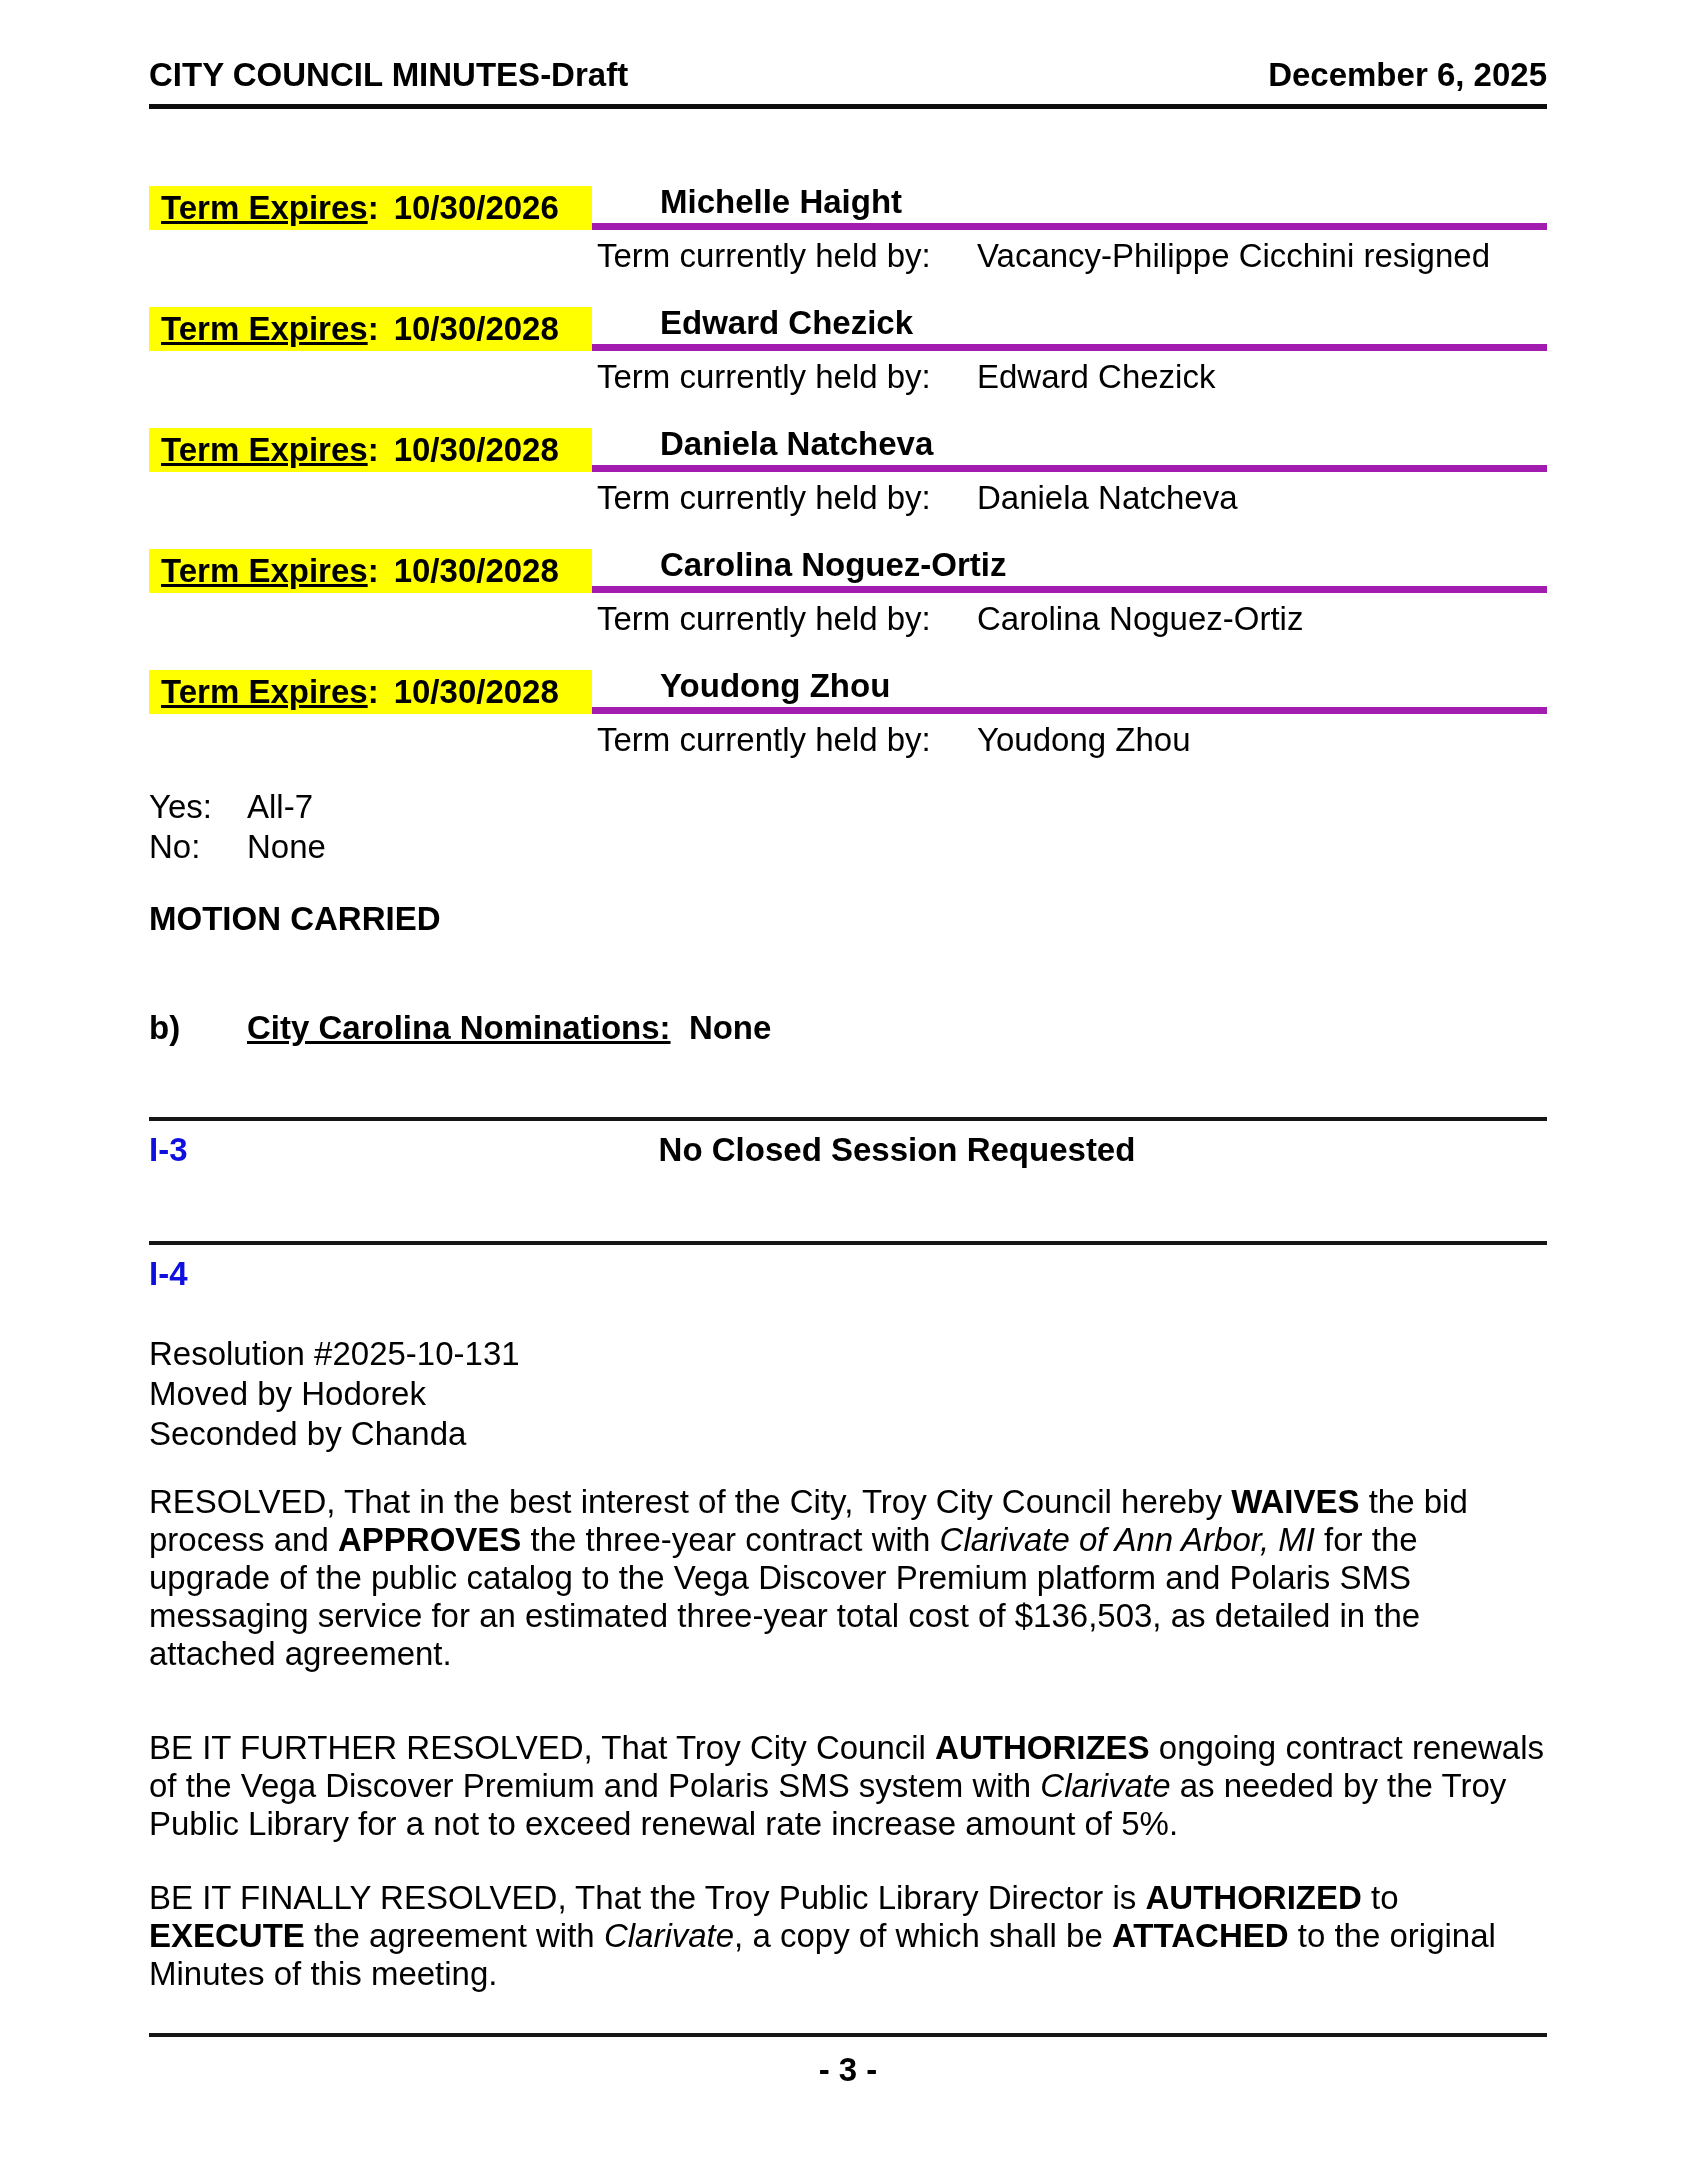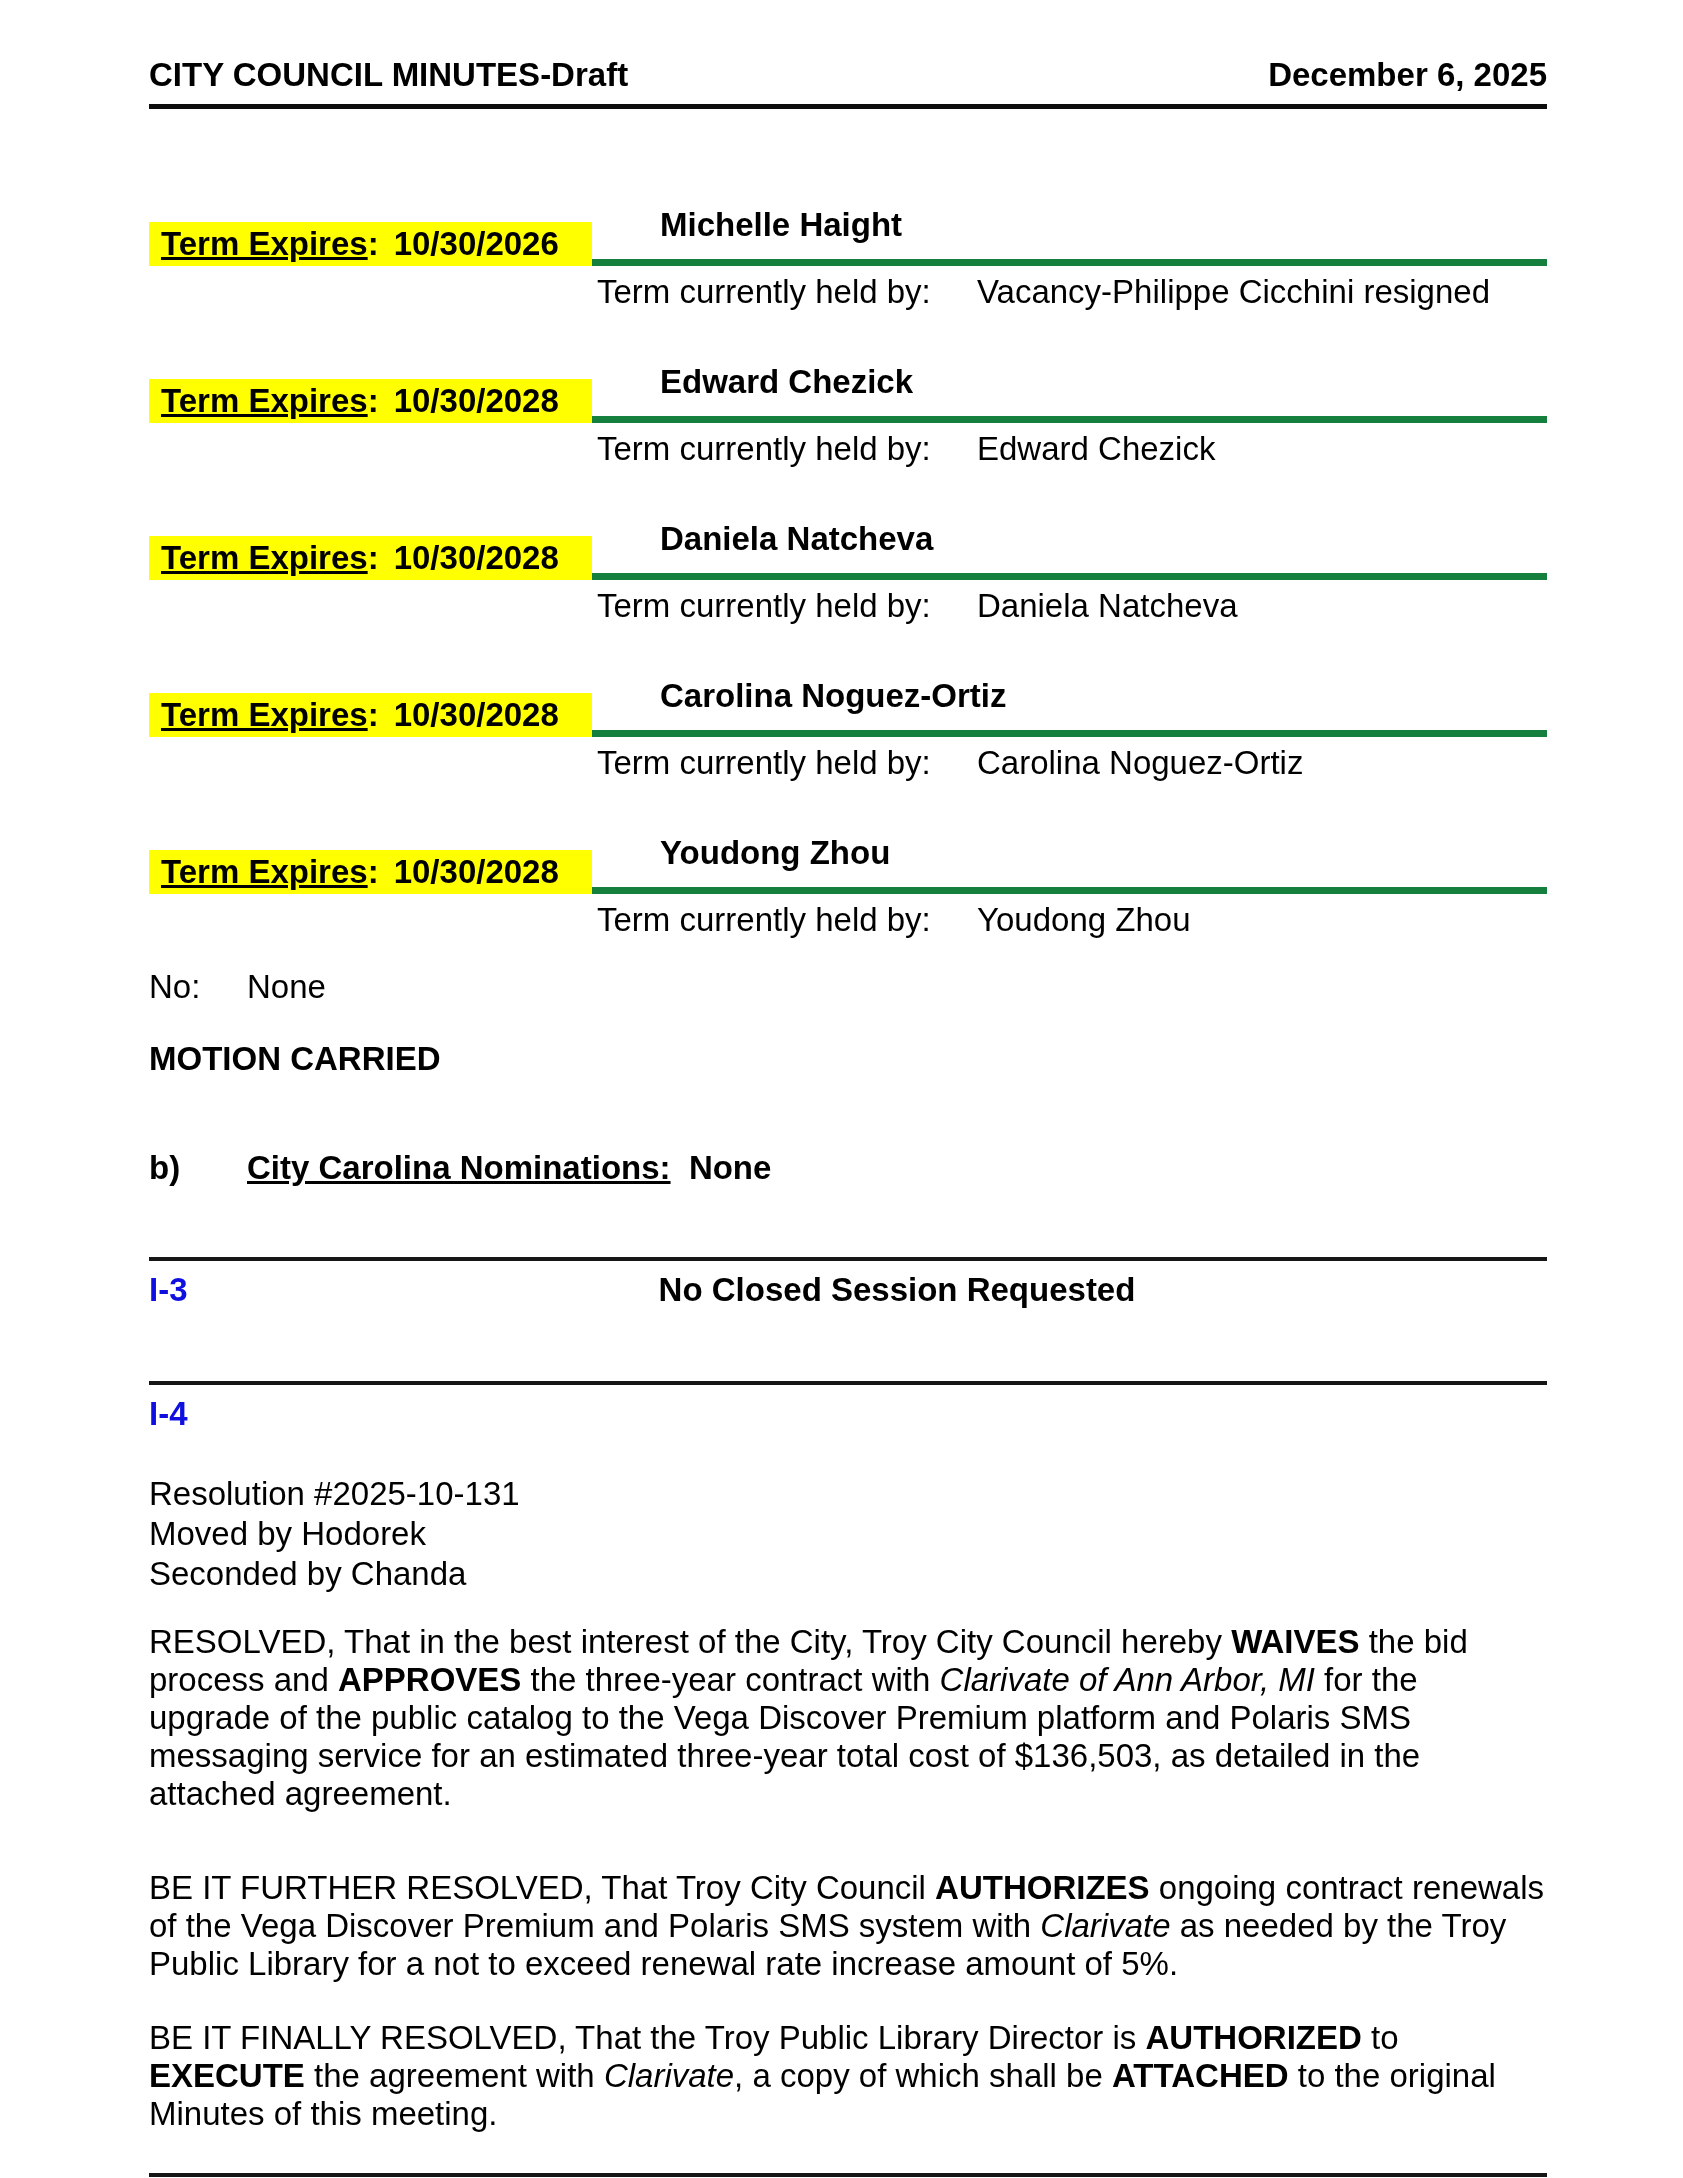--- a/index.html
+++ b/index.html
@@ -34,26 +34,25 @@
   .hl{
     background:var(--highlight,#ffff00);
     font-weight:bold;
     width:443px;box-sizing:border-box;
     padding:2px 6px 2px 12px;
     flex:none;
   }
   .hl .date{padding-left:15px;}
   .namecell{
     flex:1;
-    border-bottom:7px solid #15803d;
+    border-bottom:7px solid #a21caf;
     padding-left:68px;
     font-weight:bold;
     display:flex;align-items:flex-end;
-    padding-bottom:14px;
-    margin-top:23px;
+    padding-bottom:1px;
   }
   .erow2{display:flex;margin-left:448px;margin-top:6px;}
   .heldlabel{width:380px;flex:none;}
 
   
   .votes{margin-top:10px;}
   .vrow{display:flex;}
   .vlabel{width:98px;flex:none;}
 
   .motion{margin-top:32px;font-weight:bold;}
@@ -153,20 +152,24 @@
       <div class="erow2">
         <span class="heldlabel">Term currently held by:</span>
         <span>Youdong Zhou</span>
       </div>
     </div>
 
   </div>
 
   <div class="votes">
     <div class="vrow">
+      <span class="vlabel">Yes:</span>
+      <span>All-7</span>
+    </div>
+    <div class="vrow">
       <span class="vlabel">No:</span>
       <span>None</span>
     </div>
   </div>
 
   <div class="motion">MOTION CARRIED</div>
 
   <div class="tabrow nominations">
     <span class="tabcell">b)</span>
     <span><span class="b u">City Carolina Nominations:</span><span class="b">&nbsp; None</span></span>

